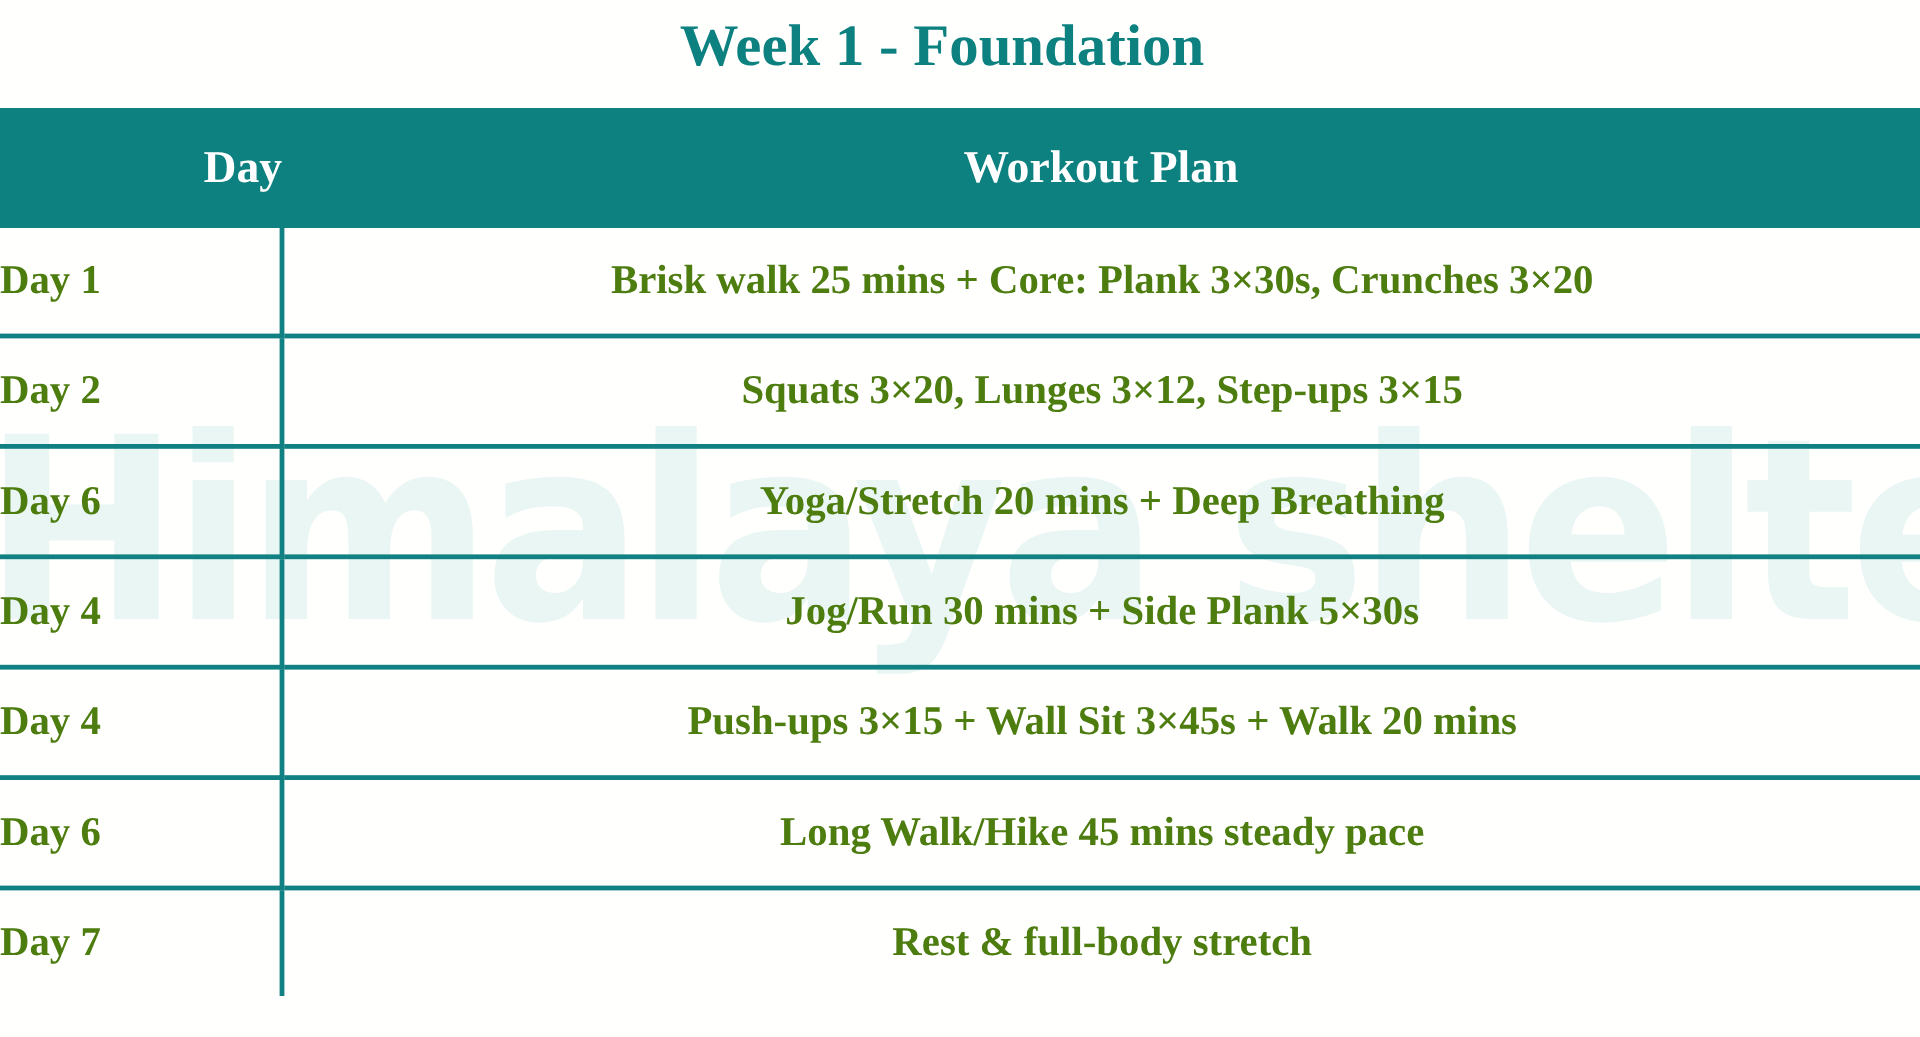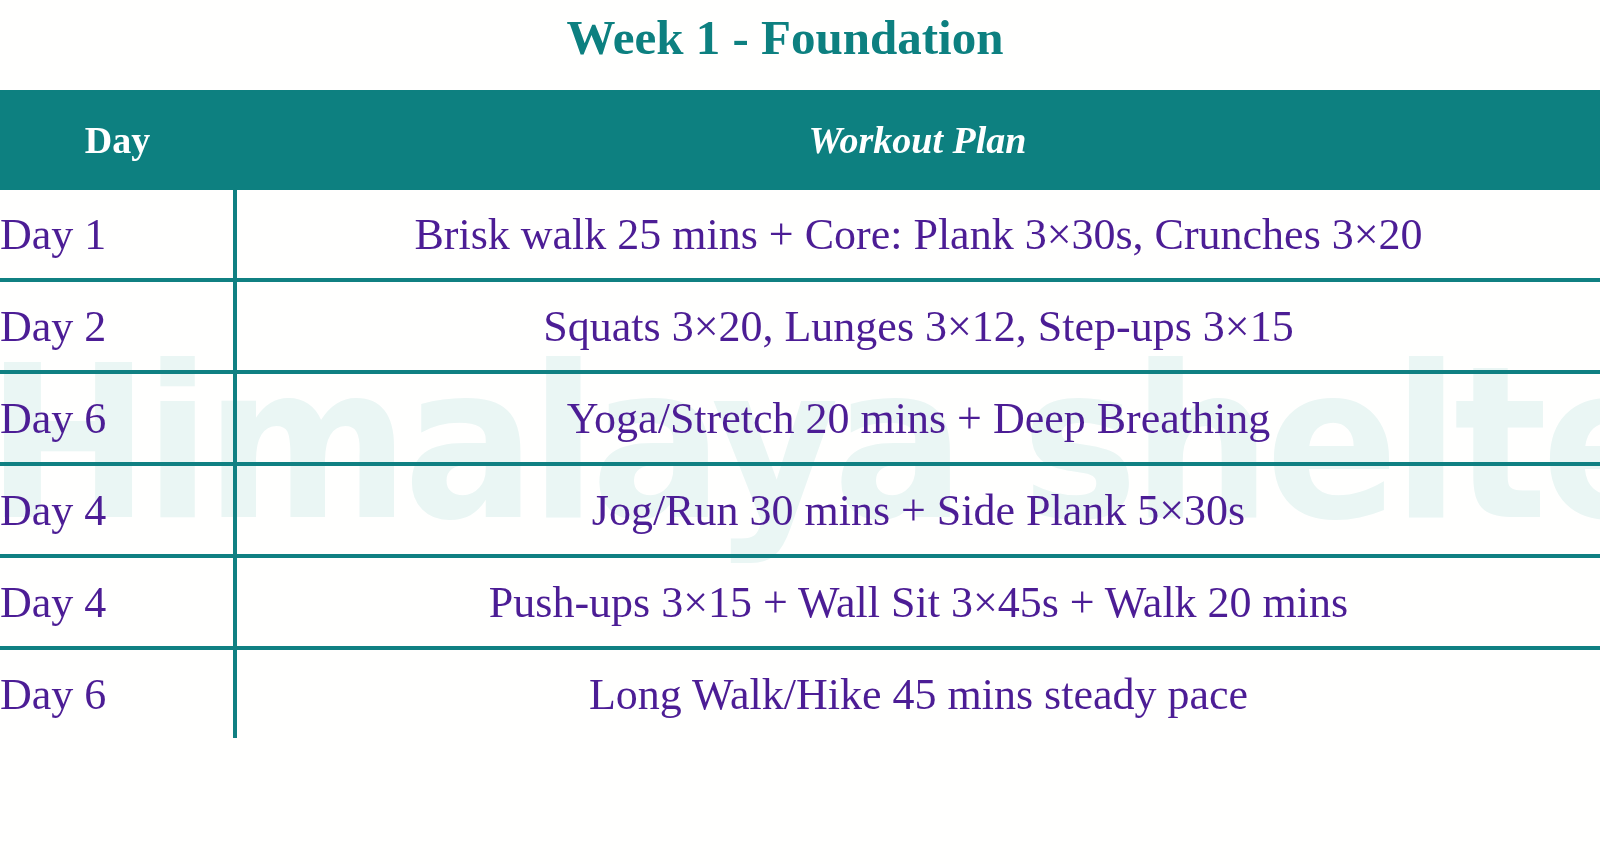--- a/index.html
+++ b/index.html
@@ -81,34 +81,33 @@
     background: #0D8080;
     color: #FFFFFF;
     height: 100px;
     font-size: 38px;
     font-weight: bold;
     padding: 0;
     border: 0;
     vertical-align: middle;
   }
   th.header-day {
-    text-align: center;
+    text-align: right;
     padding-left: 58px;
   }
   th.header-plan {
     text-align: center;
-    font-style: italic;
   }
 
   #workout-table tbody td {
     height: 88px;
     padding: 0;
-    font-size: 44px;
-    font-weight: normal;
-    color: #4c1d95;
+    font-size: 34px;
+    font-weight: bold;
+    color: #4d7c0f;
     background: transparent;
     border-bottom: 4px solid #108082;
     vertical-align: middle;
   }
   #workout-table tbody tr:last-child td {
     border-bottom: 0;
   }
   td.cell-day {
     text-align: left;
     padding-left: 58px;
@@ -162,16 +161,20 @@
           <td class="cell-plan">Jog/Run 30 mins + Side Plank 5×30s</td>
         </tr>
         <tr>
           <td class="cell-day">Day 4</td>
           <td class="cell-plan">Push-ups 3×15 + Wall Sit 3×45s + Walk 20 mins</td>
         </tr>
         <tr>
           <td class="cell-day">Day 6</td>
           <td class="cell-plan">Long Walk/Hike 45 mins steady pace</td>
         </tr>
+        <tr>
+          <td class="cell-day">Day 7</td>
+          <td class="cell-plan">Rest &amp; full-body stretch</td>
+        </tr>
       </tbody>
   </table>
 
 </div>
 
 </body></html>

